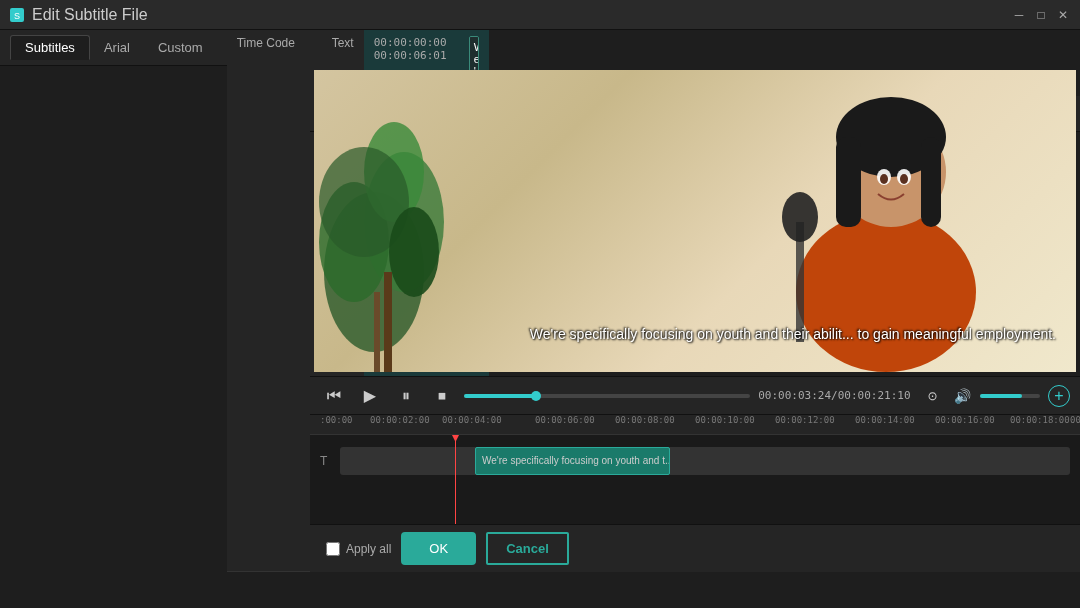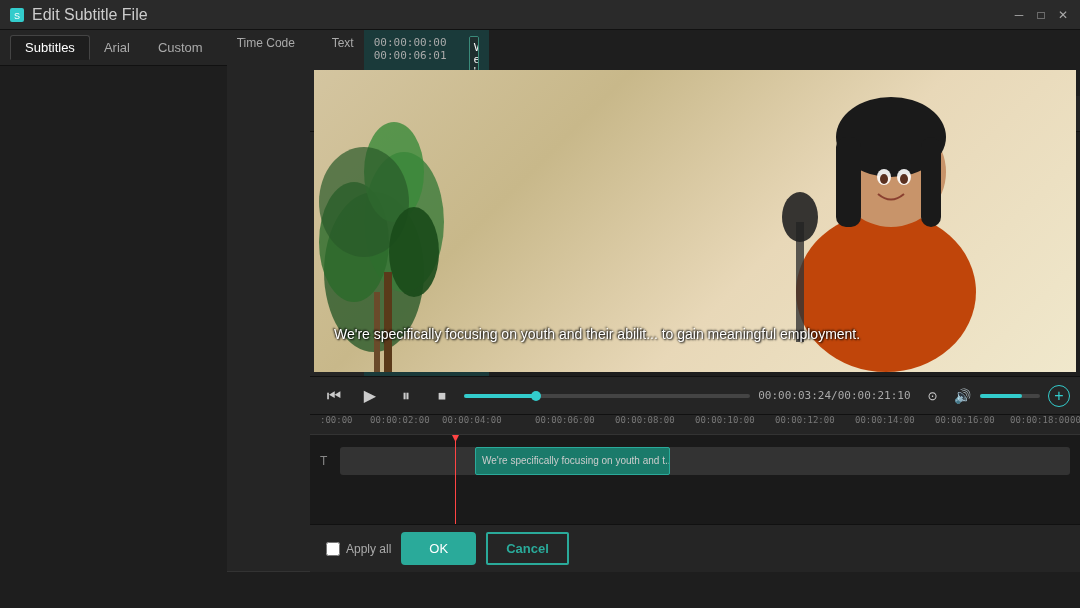--- a/index.html
+++ b/index.html
@@ -256,21 +256,21 @@
       left: 0;
       bottom: 0;
       width: 160px;
       height: 300px;
     }
     #subtitle-overlay {
       position: absolute;
       bottom: 30px;
       left: 0;
       right: 0;
-      text-align: left;
+      text-align: right;
       font-size: 14px;
       color: #fff;
       text-shadow: 1px 1px 2px #000, -1px -1px 2px #000;
       padding: 0 20px;
     }
 
     
     #controls-bar {
       height: 38px;
       background: #252525;

